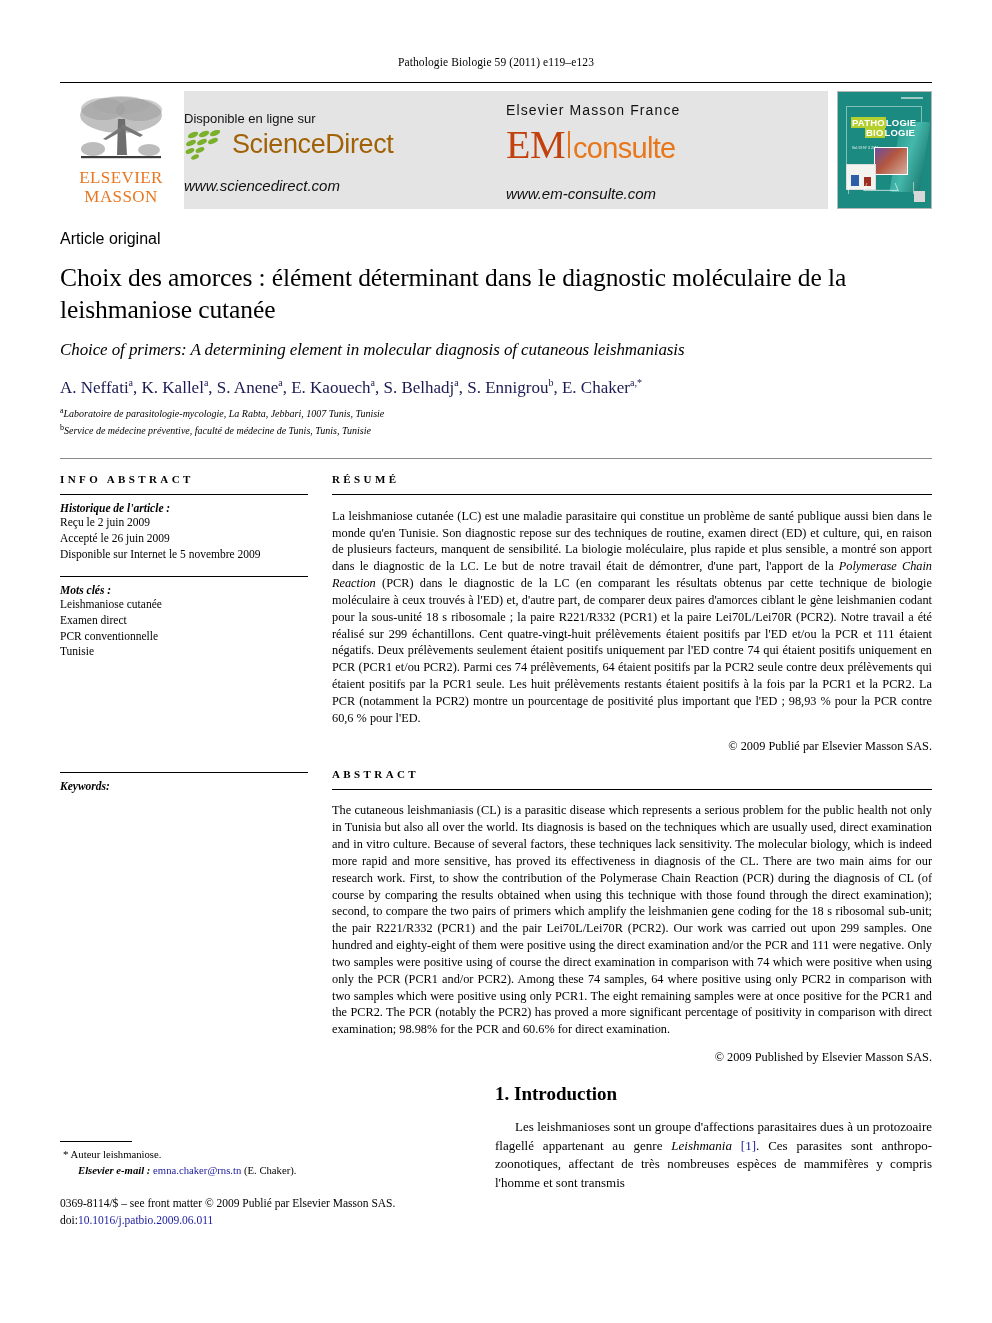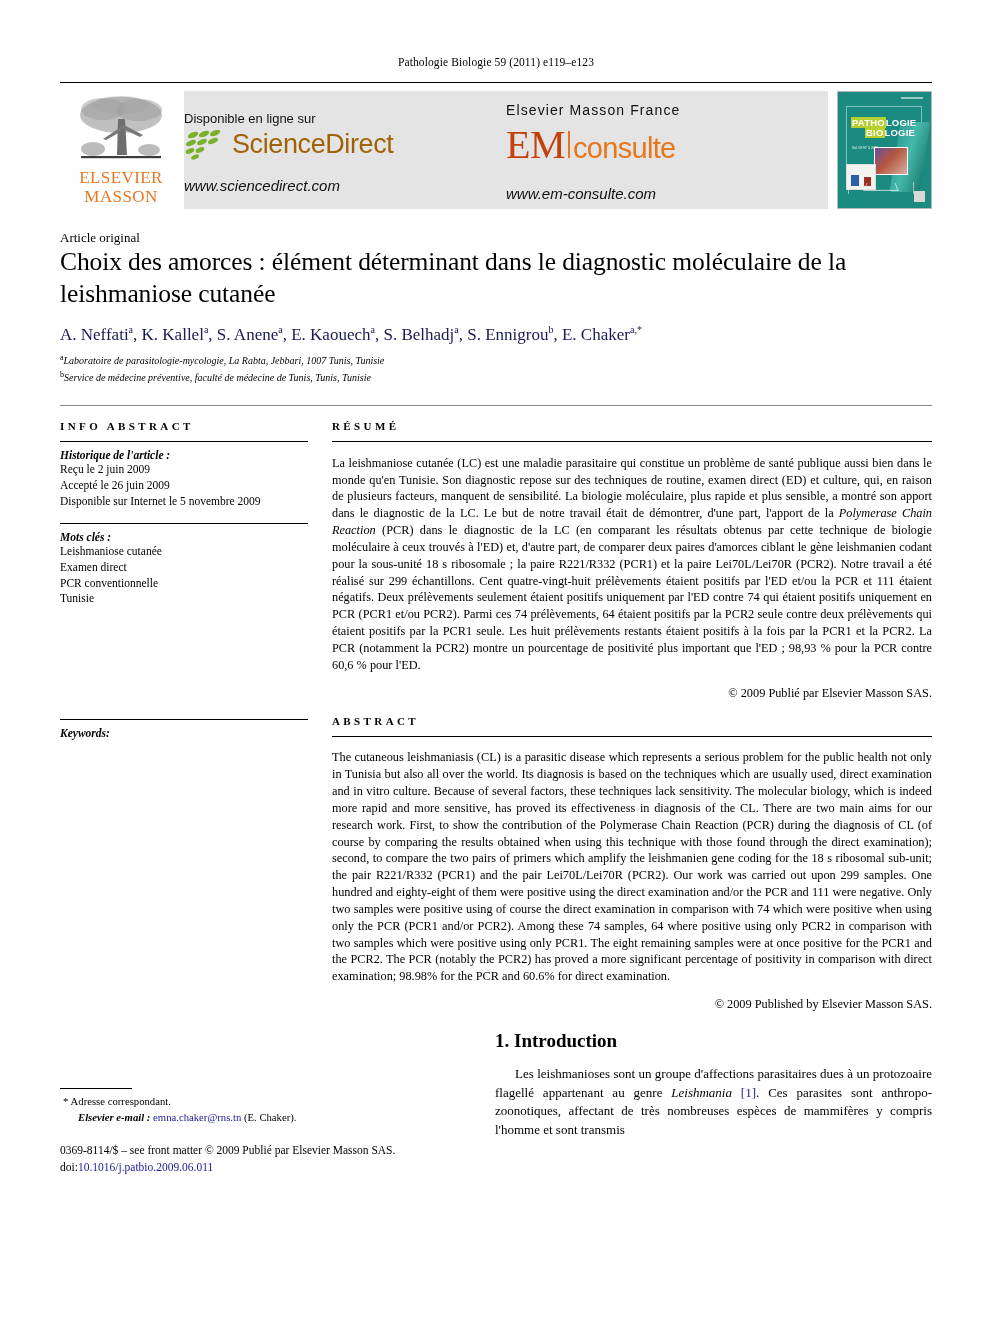--- a/index.html
+++ b/index.html
@@ -124,22 +124,23 @@
     margin-left: 9px;
     border: 1px solid #b7b7b7;
     background: #1b8a80;
     position: relative;
     overflow: hidden;
   }
 
   
   .title-block { margin: 22px 60px 0 60px; }
   .article-type {
-    font-family: Liberation Serif, serif;
-    font-size: 13px;
+    font-family: Liberation Sans, sans-serif;
+    font-size: 16px;
+    margin-bottom: 14px;
   }
   .main-title {
     font-family: "Liberation Serif", serif;
     font-size: 25.5px;
     line-height: 1.27;
     font-weight: normal;
     margin: 0 0 13px 0;
     letter-spacing: -0.1px;
   }
   .sub-title {
@@ -408,20 +409,21 @@
         <div class="cv-vee"></div>
         <div class="cv-els"></div>
       </div>
 
     </div>
   </div>
 
   <div class="title-block">
     <div class="article-type">Article original</div>
     <h1 class="main-title">Choix des amorces : élément déterminant dans le diagnostic moléculaire de la leishmaniose cutanée</h1>
+    <div class="sub-title">Choice of primers: A determining element in molecular diagnosis of cutaneous leishmaniasis</div>
     <div class="authors"><span>A. Neffati</span><sup>a</sup>, <span>K. Kallel</span><sup>a</sup>, <span>S. Anene</span><sup>a</sup>, <span>E. Kaouech</span><sup>a</sup>, <span>S. Belhadj</span><sup>a</sup>, <span>S. Ennigrou</span><sup>b</sup>, <span>E. Chaker</span><sup>a,*</sup></div>
     <div class="affil">
         <div><sup>a</sup>Laboratoire de parasitologie-mycologie, La Rabta, Jebbari, 1007 Tunis, Tunisie</div>
         <div><sup>b</sup>Service de médecine préventive, faculté de médecine de Tunis, Tunis, Tunisie</div>
       </div>
   </div>
 
   <div class="abs-rule-top"></div>
   <div class="cols">
 
@@ -462,21 +464,21 @@
     </div>
 
   </div>
 
   <div class="bottom">
     <div class="bottom-left">
       <div style="height:58px"></div>
       <div class="fn-rule"></div>
       <div class="fn-line">
         <span class="star">*</span>
-        <span>Adresse correspondant.</span>
+        <span>Auteur leishmaniose.</span>
       </div>
       <div class="fn-line" style="padding-left:18px;text-indent:0">
         <span class="fn-email-label">Elsevier e-mail :</span>
         <span class="email">emna.chaker@rns.tn</span>
         <span>(E. Chaker).</span>
       </div>
       <div class="issn-block">
         <div>0369-8114/$ – see front matter © 2009 Publié par Elsevier Masson SAS.</div>
         <div><span>doi:</span><span class="doi-link">10.1016/j.patbio.2009.06.011</span></div>
       </div>

